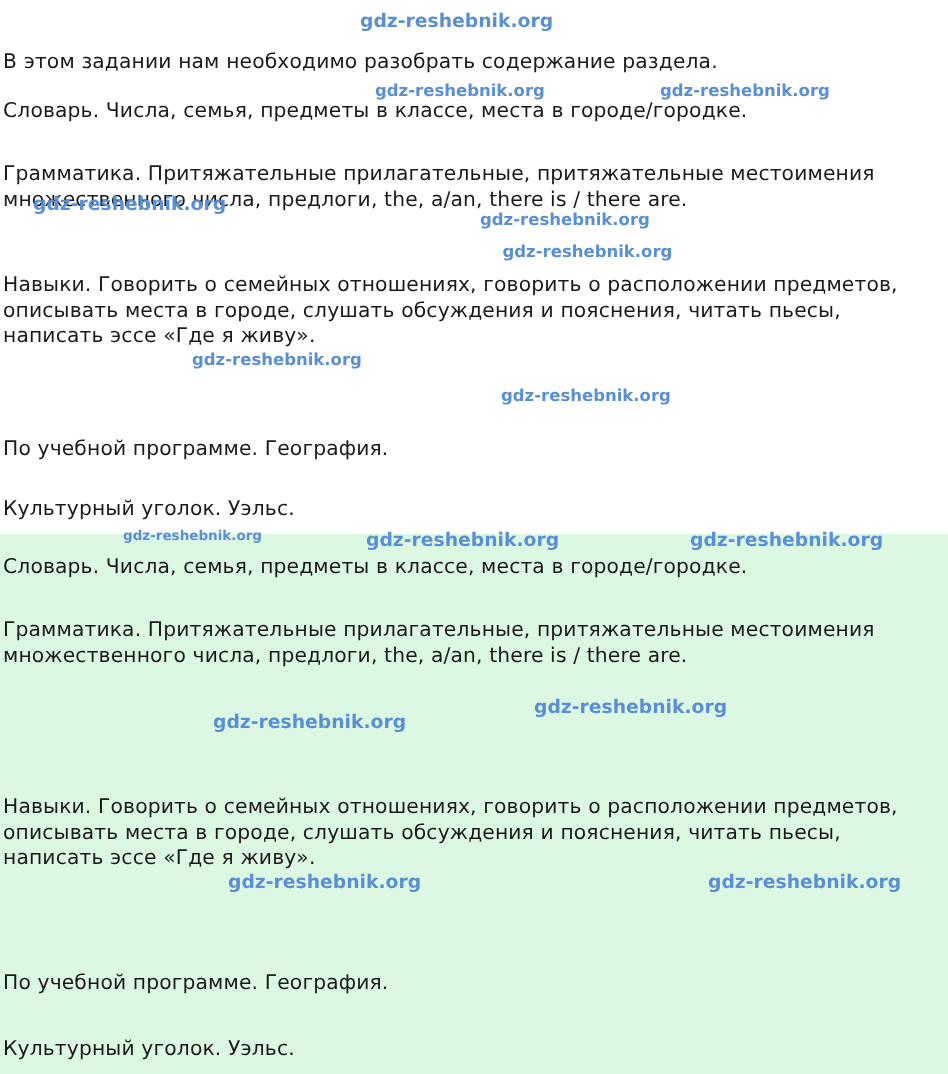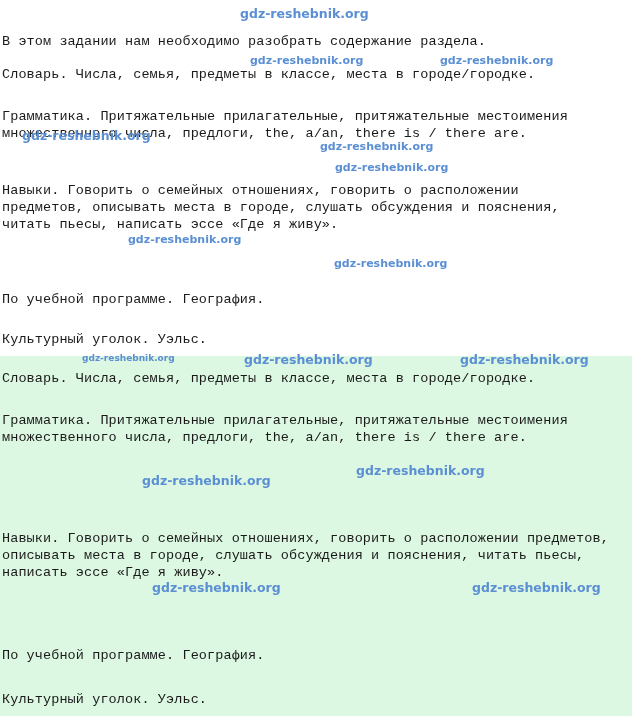--- a/index.html
+++ b/index.html
@@ -40,21 +40,20 @@
     height: 360px;
     background: #ddf8e2;
   }
   .para {
     position: absolute;
     font-size: 13.5px;
     line-height: 17px;
     color: #1a1a1a;
     white-space: pre-wrap;
     letter-spacing: 0.1px;
-    font-family: Liberation Mono, monospace;
   }
   
   .wm {
     position: absolute;
     color: #5b8fd4;
     font-weight: bold;
     font-size: 11px;
     font-family: "DejaVu Sans", "Liberation Sans", sans-serif;
     white-space: nowrap;
     pointer-events: none;

